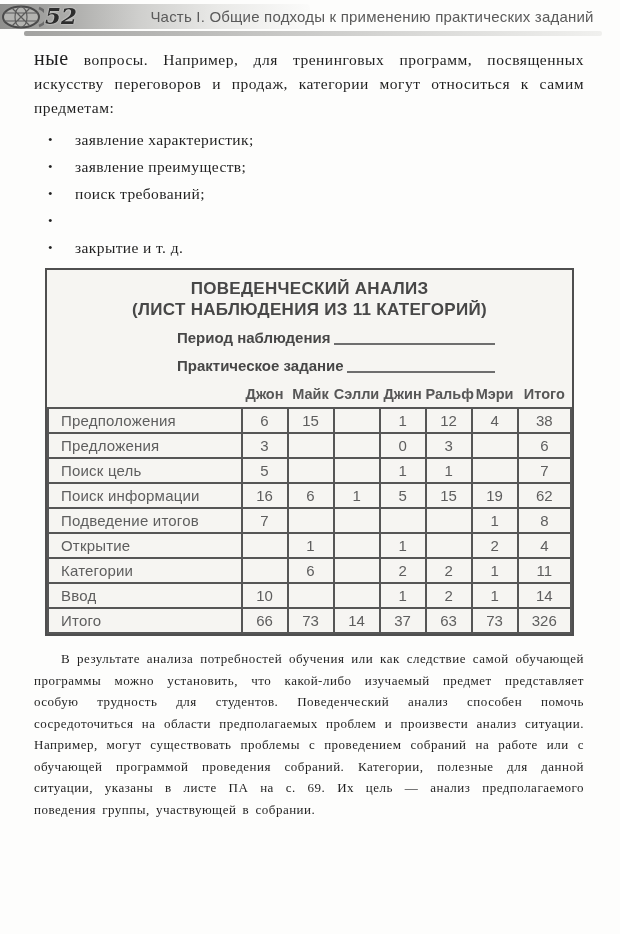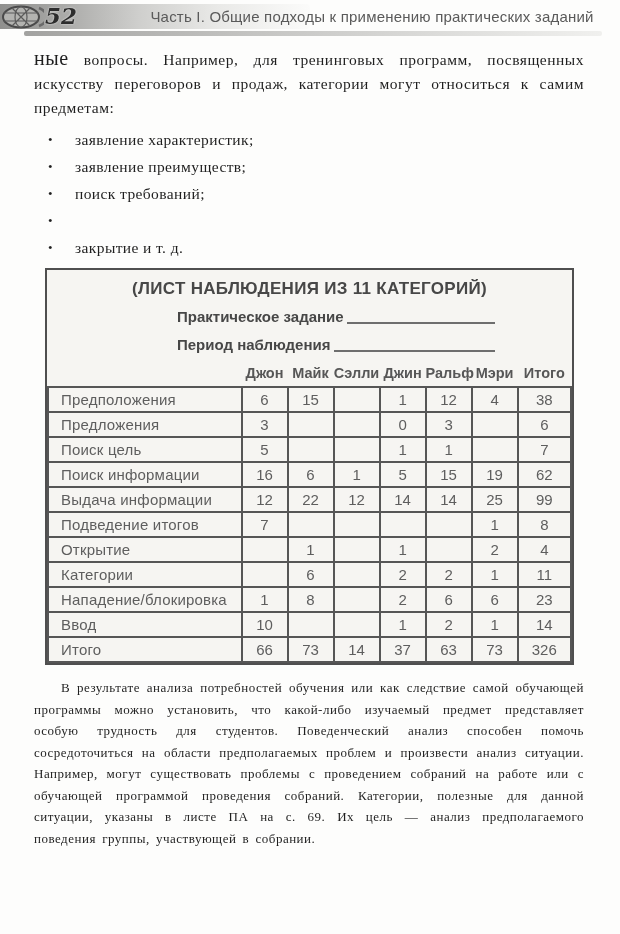--- a/index.html
+++ b/index.html
@@ -118,28 +118,29 @@
         <li>
           <span class="dot">•</span>
         </li>
         <li>
           <span class="dot">•</span>
           <span>закрытие и т. д.</span>
         </li>
       </ul>
 
     <section class="sheet">
+      <div class="sheet-title">ПОВЕДЕНЧЕСКИЙ АНАЛИЗ</div>
       <div class="sheet-subtitle">(ЛИСТ НАБЛЮДЕНИЯ ИЗ 11 КАТЕГОРИЙ)</div>
 
       <div class="field">
-        <span>Практическое задание</span>
+        <span>Период наблюдения</span>
         <span class="fill-line"></span>
       </div>
       <div class="field">
-        <span>Период наблюдения</span>
+        <span>Практическое задание</span>
         <span class="fill-line"></span>
       </div>
 
       <table>
         <colgroup>
           <col style="width:37%">
           <col style="width:8.8%">
             <col style="width:8.8%">
             <col style="width:8.8%">
           <col style="width:8.8%">
@@ -194,30 +195,20 @@
               <td class="lbl">Поиск информации</td>
               <td>16</td>
               <td>6</td>
               <td>1</td>
               <td>5</td>
               <td>15</td>
               <td>19</td>
               <td>62</td>
             </tr>
             <tr>
-              <td class="lbl">Выдача информации</td>
-              <td>12</td>
-              <td>22</td>
-              <td>12</td>
-              <td>14</td>
-              <td>14</td>
-              <td>25</td>
-              <td>99</td>
-            </tr>
-            <tr>
               <td class="lbl">Подведение итогов</td>
               <td>7</td>
               <td></td>
               <td></td>
               <td></td>
               <td></td>
               <td>1</td>
               <td>8</td>
             </tr>
             <tr>
@@ -232,30 +223,20 @@
             </tr>
             <tr>
               <td class="lbl">Категории</td>
               <td></td>
               <td>6</td>
               <td></td>
               <td>2</td>
               <td>2</td>
               <td>1</td>
               <td>11</td>
-            </tr>
-            <tr>
-              <td class="lbl">Нападение/блокировка</td>
-              <td>1</td>
-              <td>8</td>
-              <td></td>
-              <td>2</td>
-              <td>6</td>
-              <td>6</td>
-              <td>23</td>
             </tr>
             <tr>
               <td class="lbl">Ввод</td>
               <td>10</td>
               <td></td>
               <td></td>
               <td>1</td>
               <td>2</td>
               <td>1</td>
               <td>14</td>

